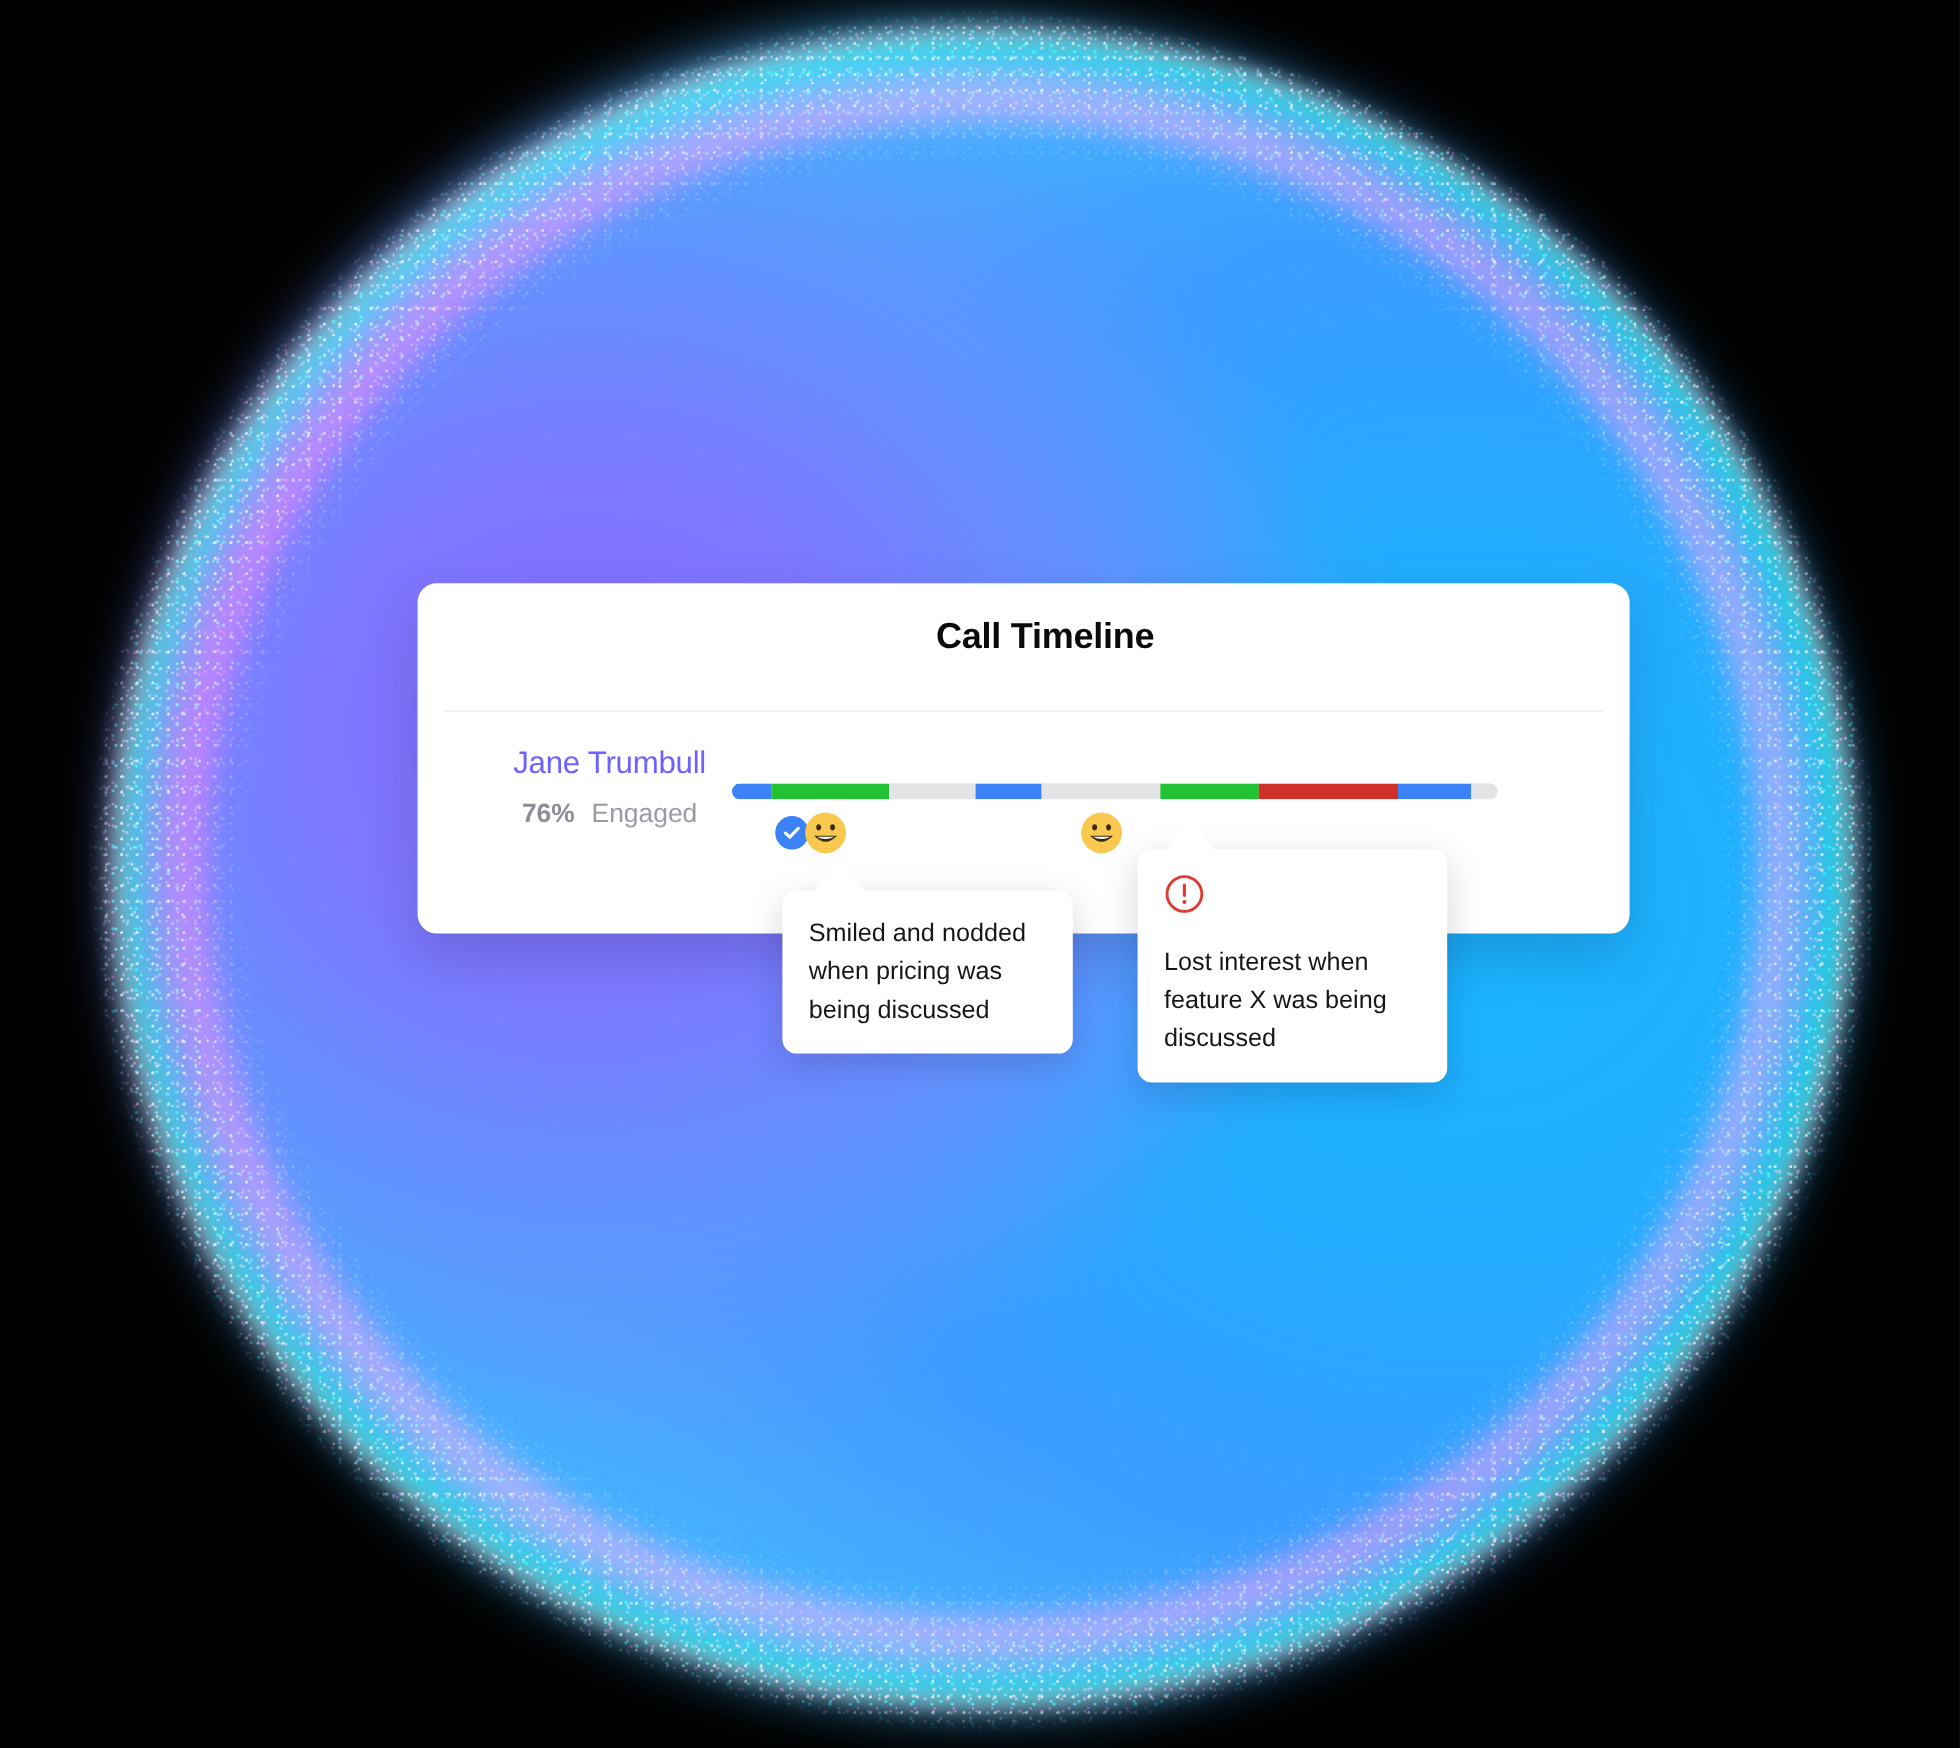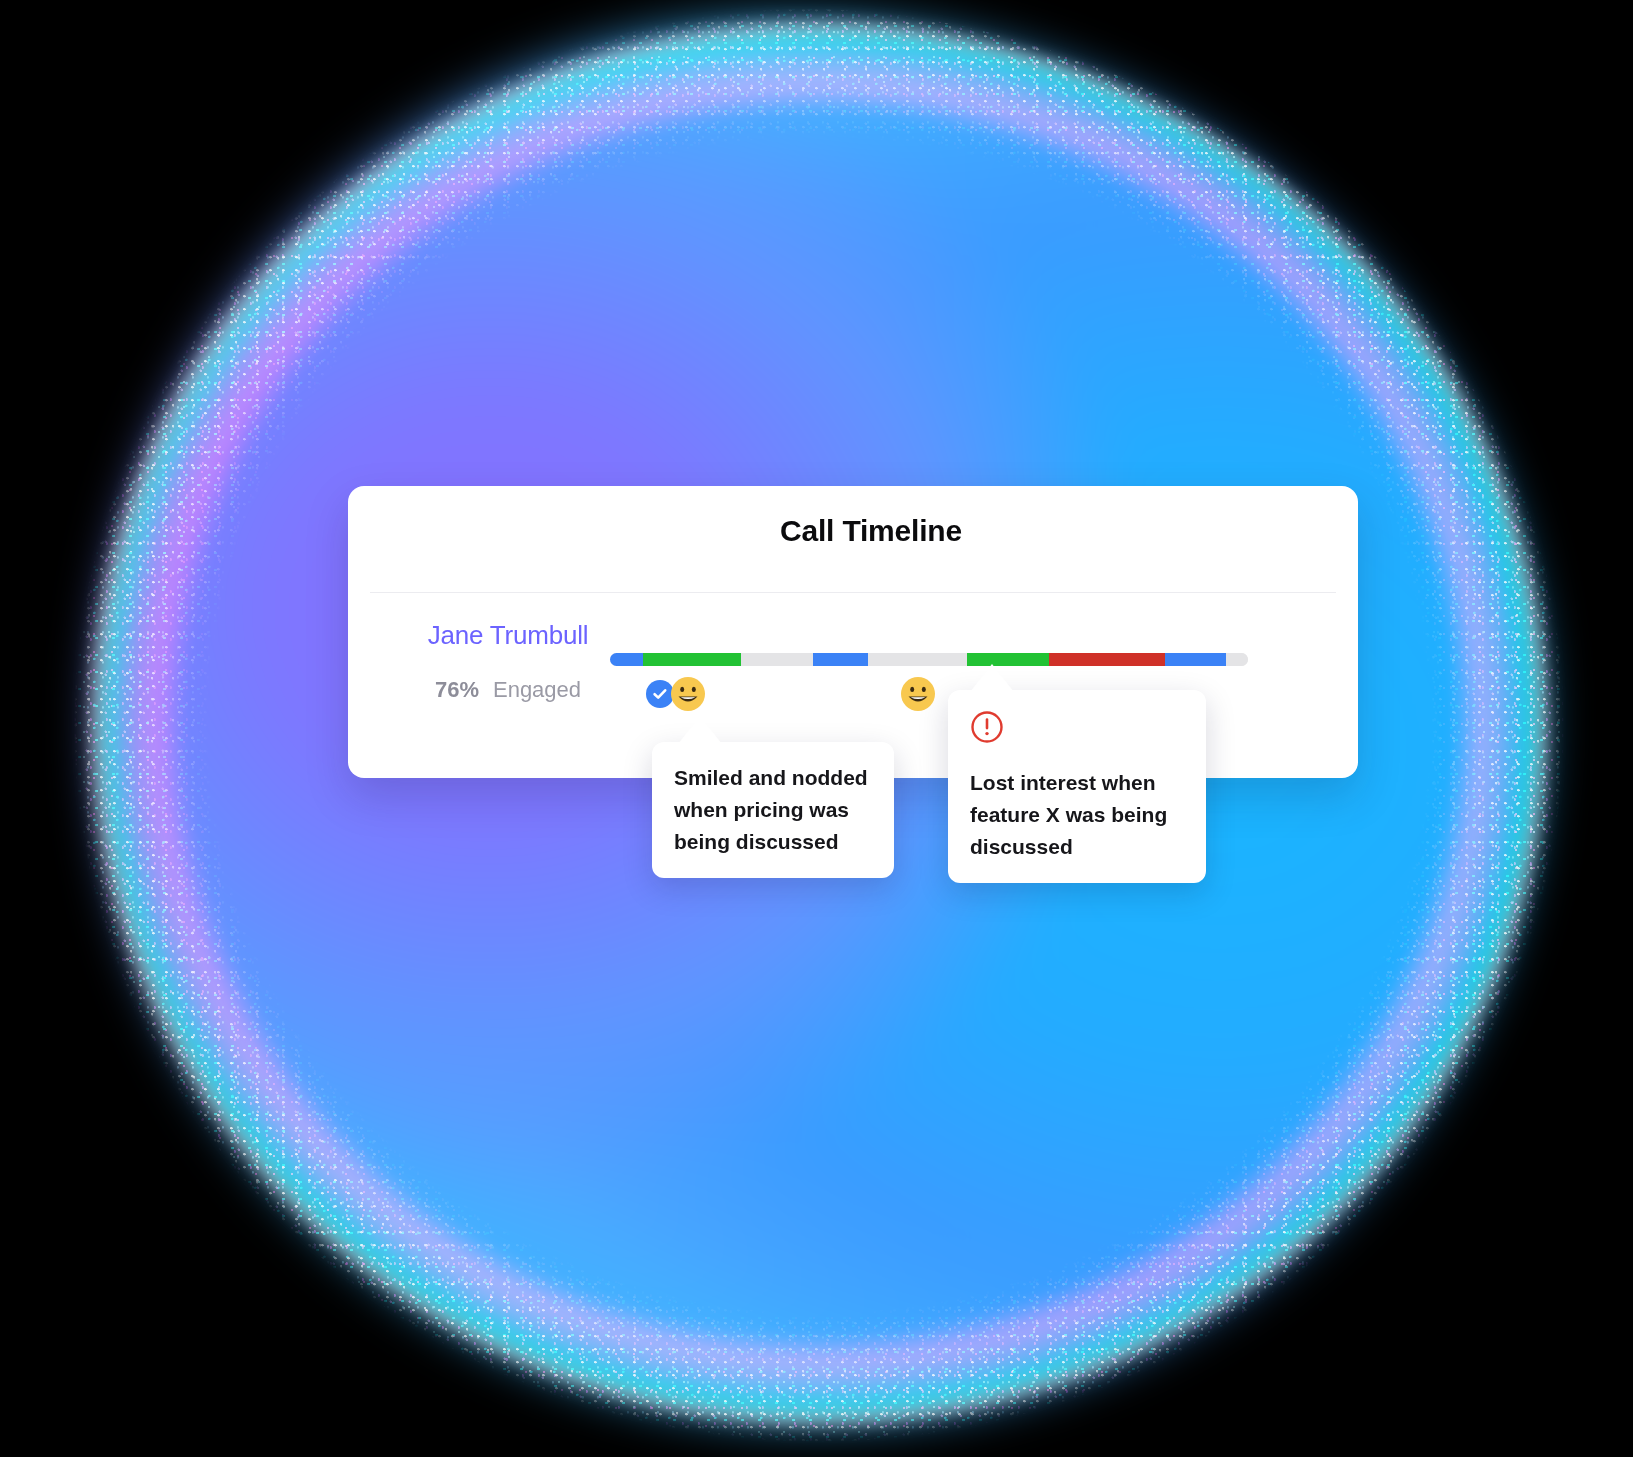--- a/index.html
+++ b/index.html
@@ -115,21 +115,21 @@
     text-align: center;
   }
   .person-name {
     font-size: 26px;
     font-weight: 400;
     color: #6c63ff;
     letter-spacing: -.2px;
     line-height: 1.2;
   }
   .person-meta {
-    margin-top: 26px;
+    margin-top: 14px;
     font-size: 22px;
     color: #9a9aa5;
     font-weight: 500;
   }
   .person-meta .pct { color: #8d8d99; font-weight: 600; margin-right: 14px; }
 
   
   .timeline {
     position: absolute;
     left: 262px;
@@ -170,21 +170,20 @@
   
   .tooltip {
     position: absolute;
     background: #ffffff;
     border-radius: 12px;
     box-shadow: 0 10px 30px rgba(20,20,60,.17);
     padding: 20px 22px;
     font-size: 21px;
     line-height: 1.52;
     color: #16161a;
-    font-weight: bold;
   }
   .tooltip .tip-arrow {
     position: absolute;
     top: -26px;
     width: 0; height: 0;
     border-left: 22px solid transparent;
     border-right: 22px solid transparent;
     border-bottom: 28px solid #ffffff;
   }
   .tooltip .alert-icon {
@@ -194,21 +193,21 @@
 
   #tooltip-smile {
     left: 652px;
     top: 742px;
     width: 242px;
   }
   #tooltip-smile .tip-arrow { left: 26px; }
 
   #tooltip-alert {
     left: 948px;
-    top: 690px;
+    top: 708px;
     width: 258px;
   }
   #tooltip-alert .tip-arrow { left: 22px; }
 </style>
 </head>
 <body>
 
 <div id="stage">
 
   <div class="blob-wrap">

